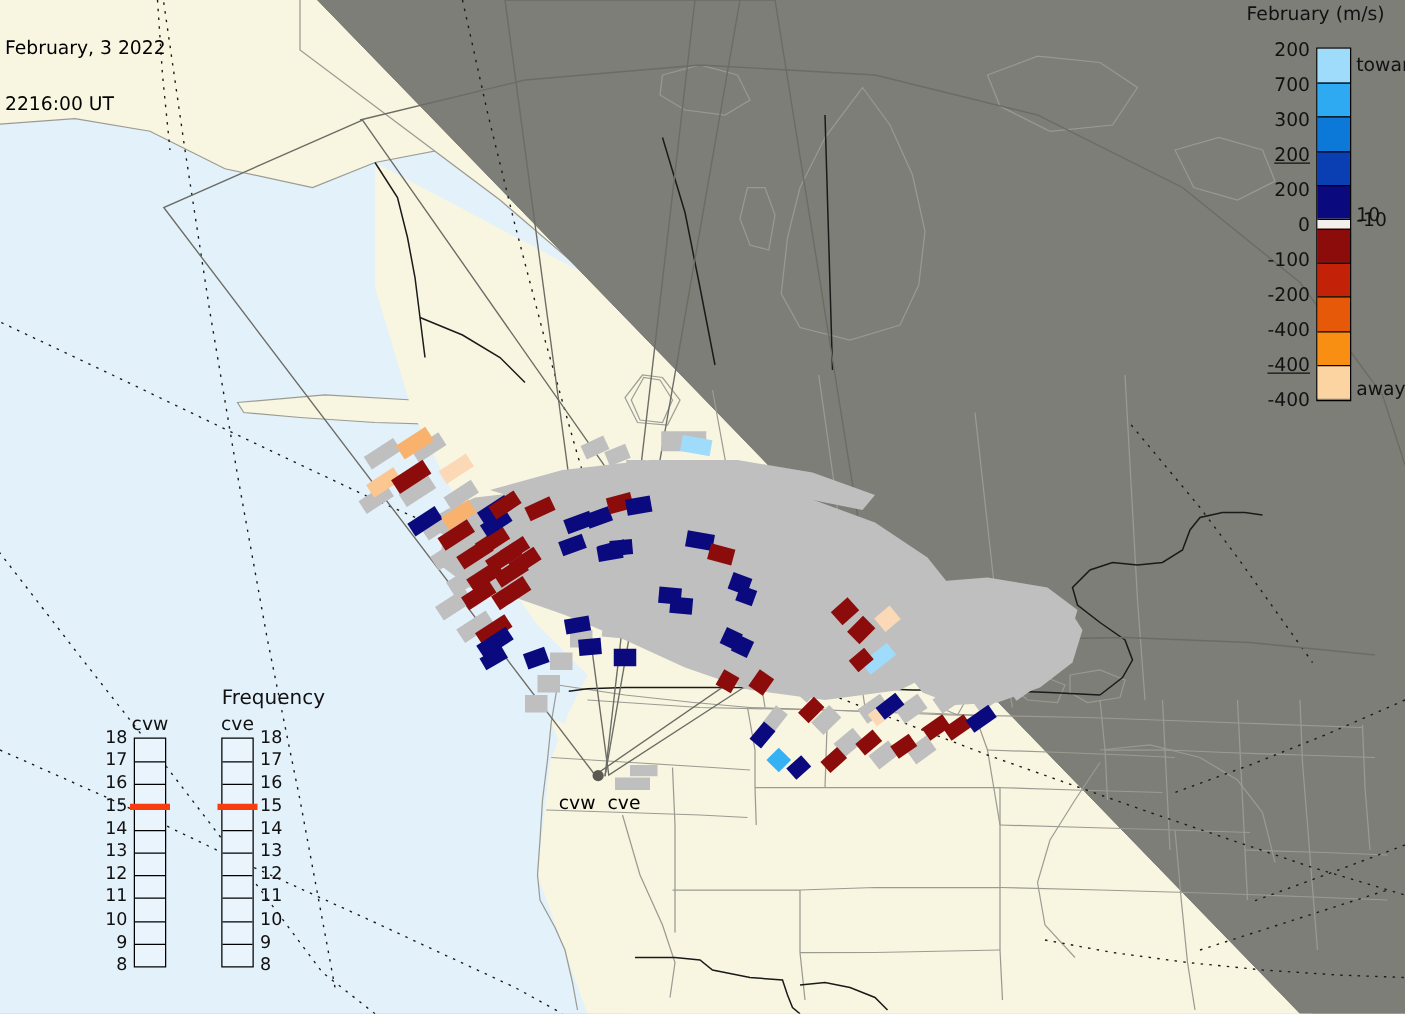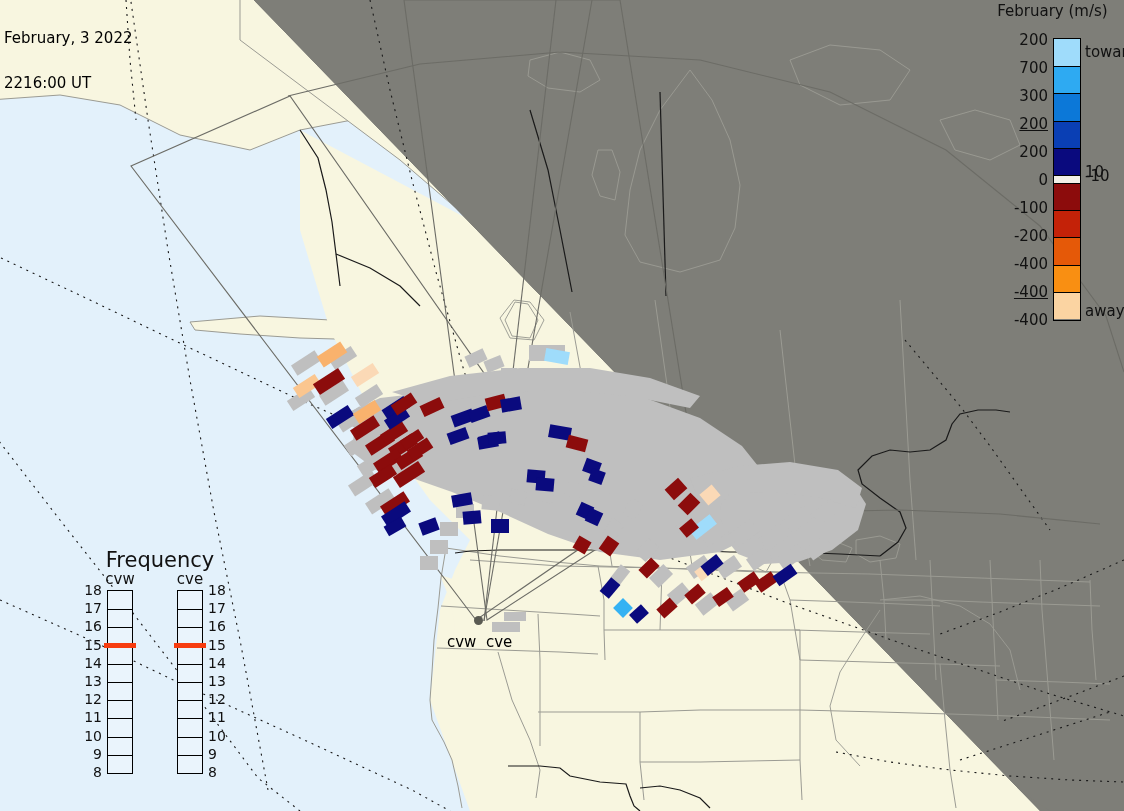--- a/index.html
+++ b/index.html
@@ -46,22 +46,22 @@
     position:absolute;left:1085px;font-size:15px;color:#111;
     white-space:nowrap;transform:translateY(-50%);z-index:41;
   }
 
   
   #frequency-legend{
     position:absolute;left:60px;top:548px;width:200px;height:230px;z-index:40;
     color:#000;
   }
   #freq-title{
-    position:absolute;left:0;top:0;width:200px;text-align:center;
-    font-size:21px;color:#111;
+    position:absolute;left:0;top:0;width:200px;text-align:right;
+    font-size:16px;color:#111;
   }
   .freq-col-label{
     position:absolute;font-size:15px;color:#111;text-align:center;white-space:nowrap;
   }
   .freq-bar{
     position:absolute;width:26px;border:1px solid #000;box-sizing:border-box;
     background:#eaf4fc;
   }
   .freq-bar .cell{width:100%;box-sizing:border-box;}
   .freq-bar .cell + .cell{border-top:1px solid #000;}

